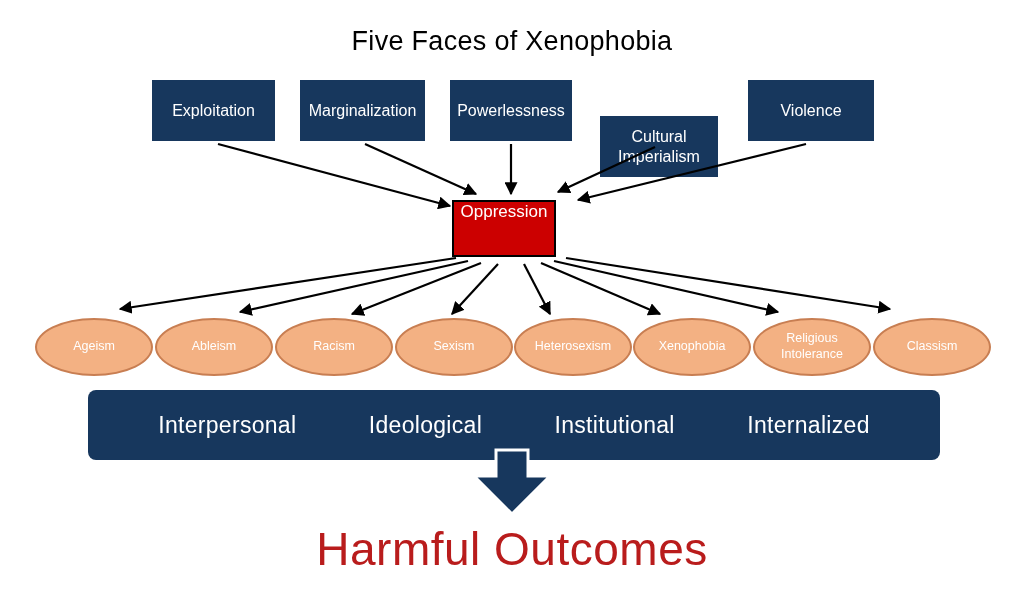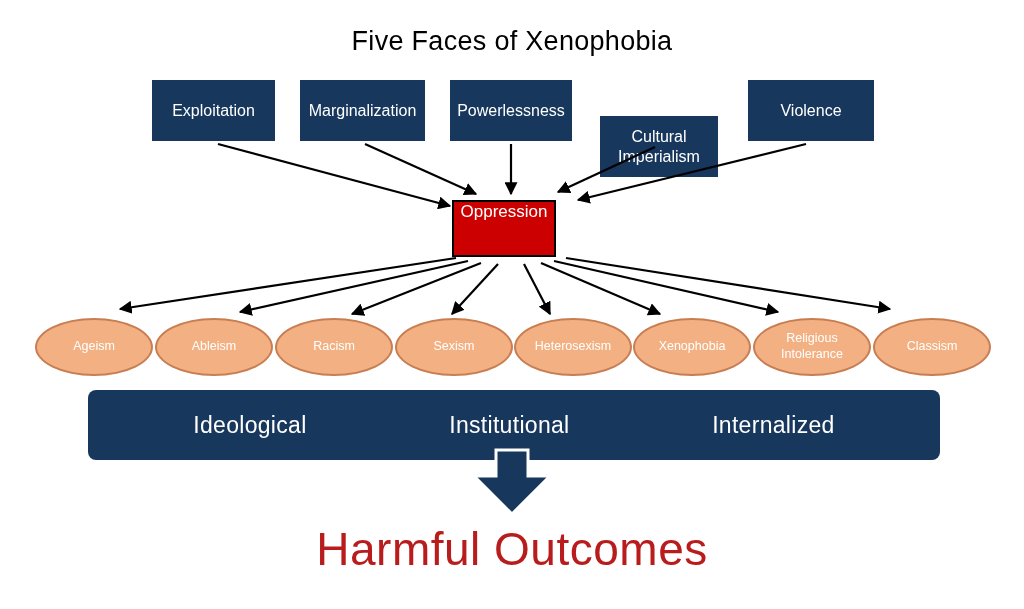--- a/index.html
+++ b/index.html
@@ -95,20 +95,21 @@
     <span>Xenophobia</span>
   </div>
   <div class="ism" style="left:753px;">
     <span>Religious Intolerance</span>
   </div>
   <div class="ism" style="left:873px;">
     <span>Classism</span>
   </div>
 
   <div class="levels-bar">
+    <span>Interpersonal</span>
     <span>Ideological</span>
     <span>Institutional</span>
     <span>Internalized</span>
   </div>
 
   <svg class="arrows" viewBox="0 0 1024 609" aria-hidden="true">
     <defs>
       <marker id="ah" viewBox="0 0 10 10" refX="9" refY="5" markerWidth="13" markerHeight="13" orient="auto" markerUnits="userSpaceOnUse">
         <path class="arrow-head" d="M0,0 L10,5 L0,10 z"></path>
       </marker>

